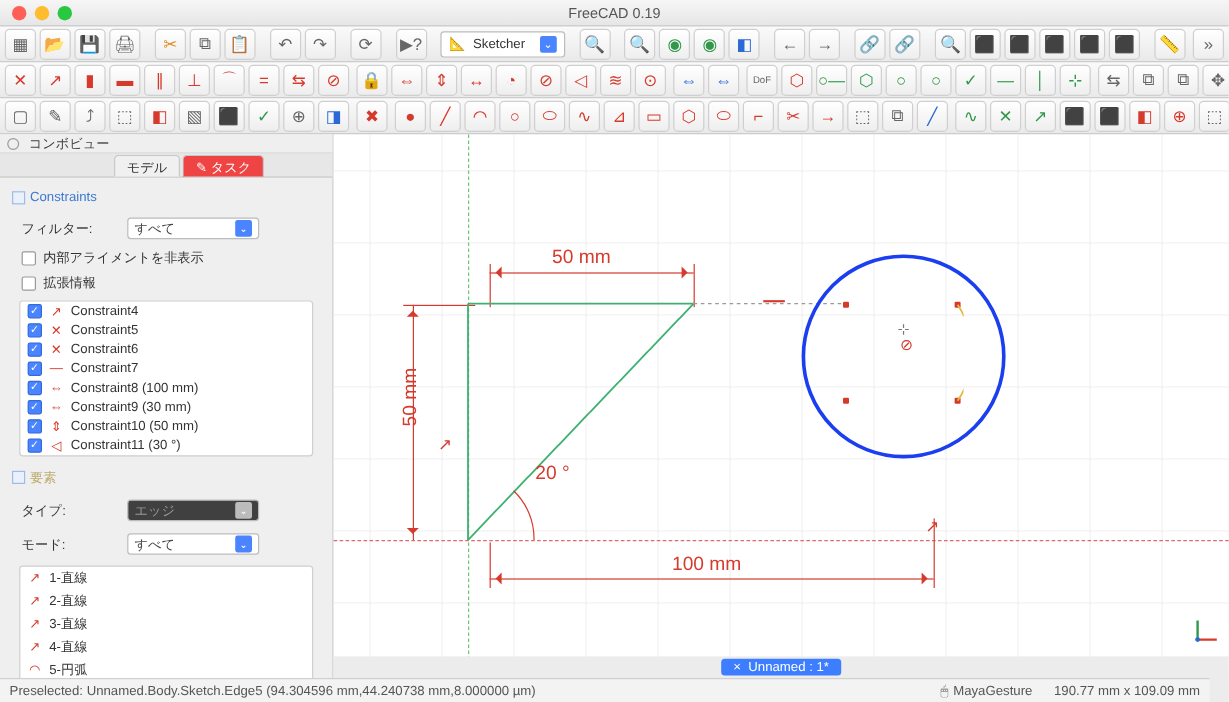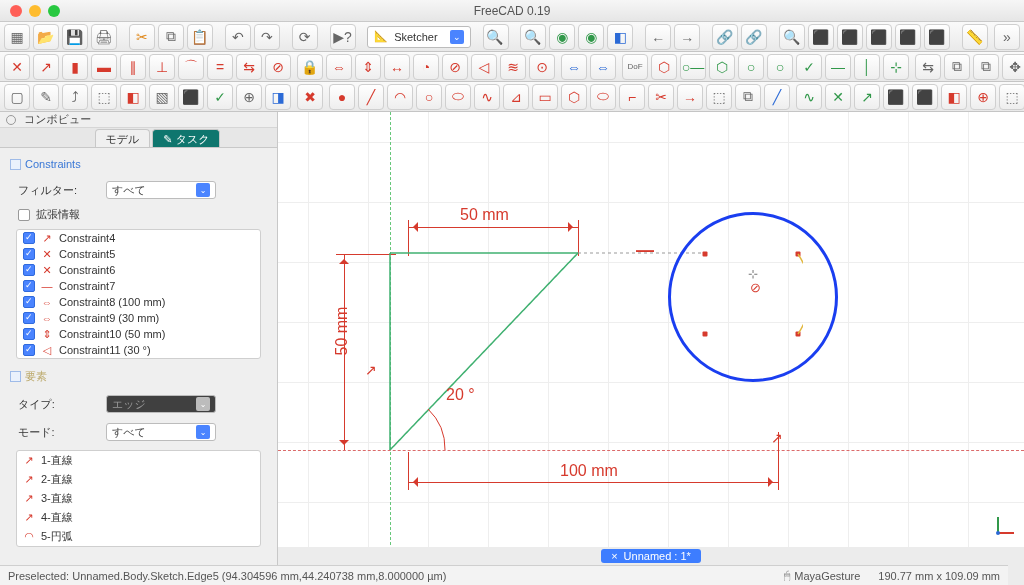--- a/index.html
+++ b/index.html
@@ -23,21 +23,21 @@
   .dropdown { height:22px; background:#fff; border:1px solid #bcbcbc; border-radius:3px; display:flex; align-items:center; padding:0 6px; font-size:11px; color:#333; gap:6px;}
   .dropdown .arrow { width:14px; height:14px; background:#4a84ff; border-radius:2px; color:#fff; display:flex; align-items:center; justify-content:center; font-size:9px;}
 
   
   .main { display:flex; height:calc(585px - 22px - 30px - 30px - 30px - 20px); }
   .sidebar { width:278px; background:#efefef; border-right:1px solid #c8c8c8; display:flex; flex-direction:column;}
   .panel-head-bar { height:16px; background:#efefef; display:flex; align-items:center; justify-content:center; font-size:10px; color:#444; border-bottom:1px solid #d6d6d6; gap:8px;}
   .close-dot { width:10px; height:10px; border:1px solid #999; border-radius:50%; margin-left:6px;}
   .tabs { display:flex; height:20px; border-bottom:1px solid #c8c8c8; background:#e7e7e7;}
   .tab { padding:2px 10px; font-size:11px; color:#333; border:1px solid #c8c8c8; border-bottom:none; border-radius:4px 4px 0 0; margin-top:1px; margin-left:2px; background:#f0f0f0;}
-  .tab.active { background:#0f766e; color:#fff;}
+  .tab.active { background:#ef4444; color:#fff;}
   .panel-body { flex:1; overflow:auto; padding:4px 6px;}
   .section-title { color:#3a78d6; font-size:11px; padding:6px 4px; display:flex; align-items:center; gap:4px;}
   .section-title::before { content:""; width:9px; height:9px; border:1px solid #9fbbe8; background:#eaf1fc; display:inline-block;}
 
   .form-row { display:flex; align-items:center; gap:8px; padding:5px 12px;}
   .form-row label { flex:0 0 80px; color:#333;}
   .select { flex:0 0 110px; display:flex; align-items:center; background:#fff; border:1px solid #bcbcbc; border-radius:3px; height:18px; padding:0 5px; justify-content:space-between; color:#444;}
   .select.disabled { background:#404040; color:#999;}
   .select .arrow { width:14px; height:14px; background:#4a84ff; border-radius:2px; display:flex; align-items:center; justify-content:center; color:#fff; font-size:8px;}
   .chk-row { display:flex; align-items:center; gap:6px; padding:3px 12px; color:#333;}
@@ -248,20 +248,24 @@
       <div class="form-row">
         <label>フィルター:</label>
         <div class="select">
           <span>すべて</span>
           <span class="arrow">⌄</span>
         </div>
       </div>
 
       <div class="chk-row">
         <span class="chk"></span>
+        <span>内部アライメントを非表示</span>
+      </div>
+      <div class="chk-row">
+        <span class="chk"></span>
         <span>拡張情報</span>
       </div>
 
       <div class="listbox" id="constraints-list">
           <div class="listitem">
             <span class="chk on"></span>
     <span class="cicon" style="color:#d63a2d">↗</span>
     <span>Constraint4</span>
           </div>
           <div class="listitem">

